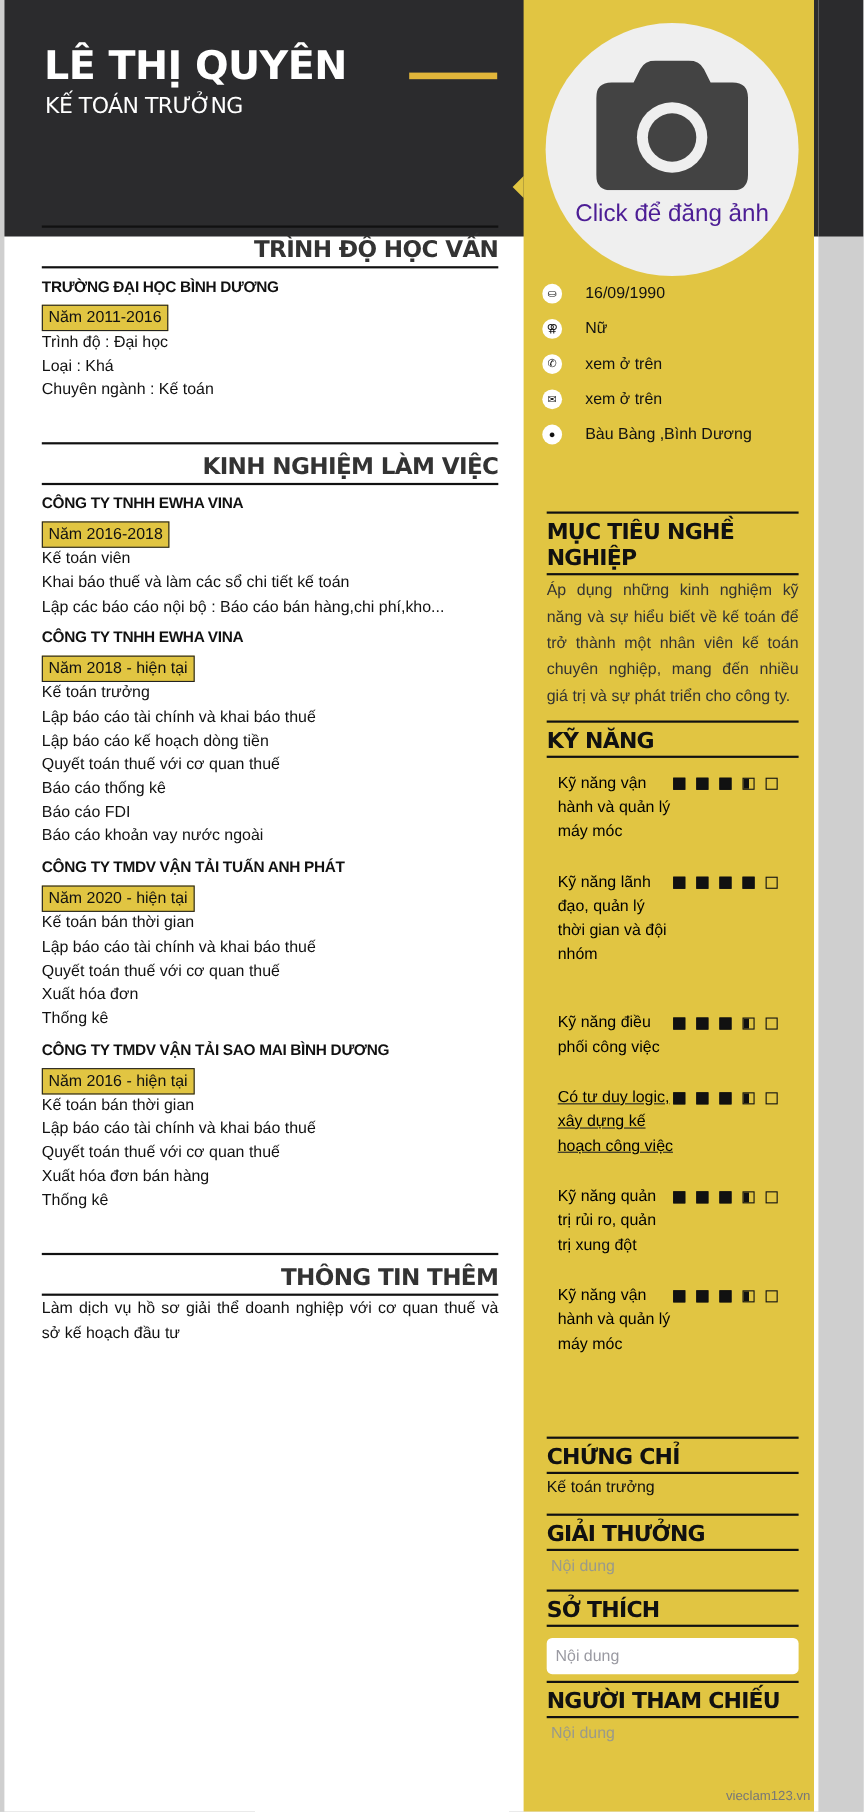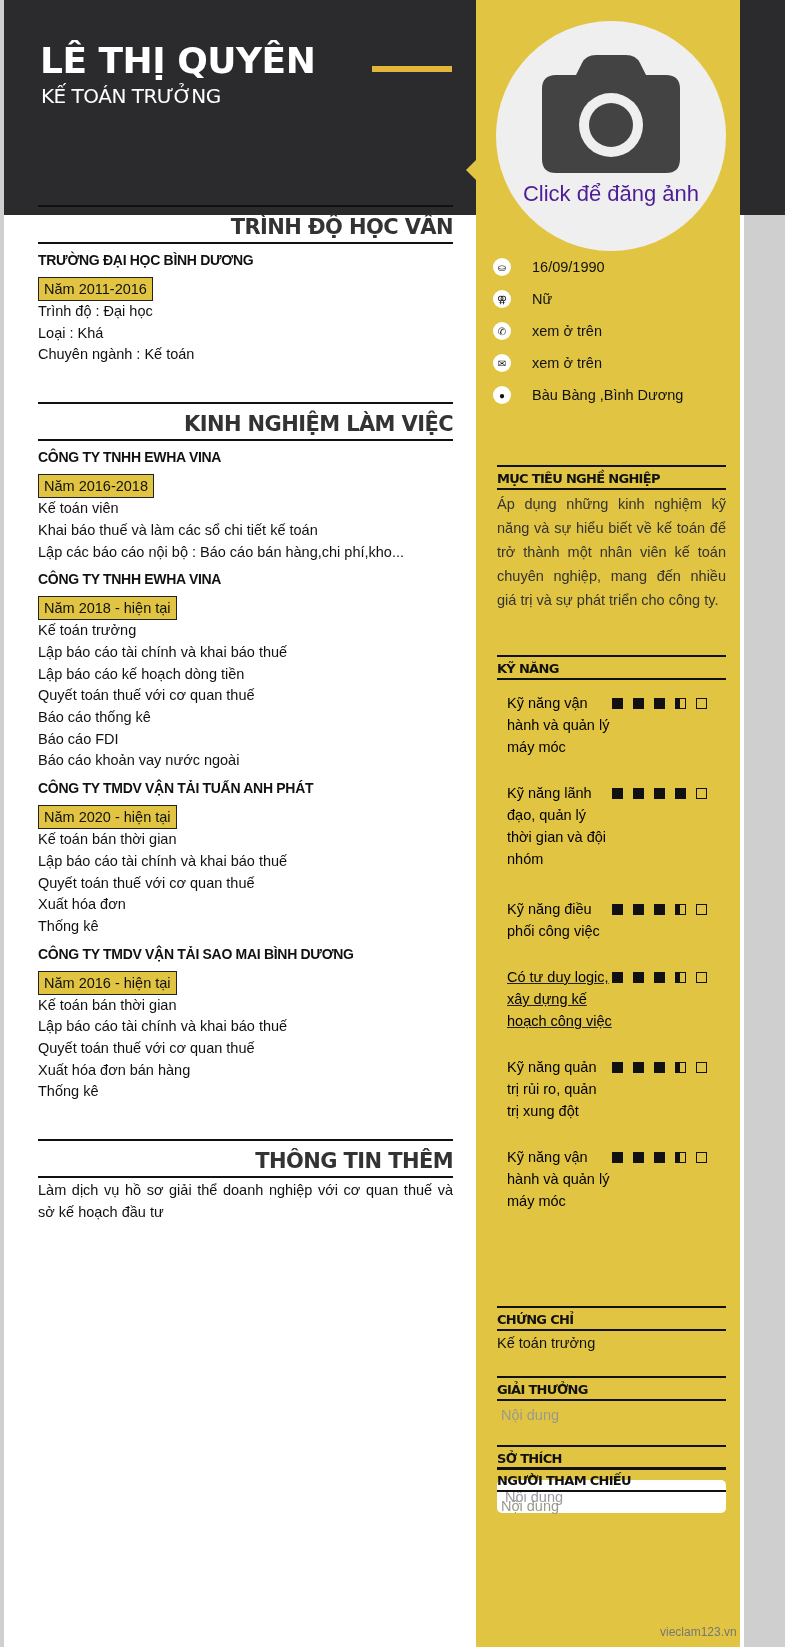--- a/index.html
+++ b/index.html
@@ -19,21 +19,21 @@
 .main{position:absolute;left:38px;top:205px;width:415px}
 .sec-h{border-top:2px solid #111;border-bottom:2px solid #111;text-align:right;font-size:21px;font-family:"DejaVu Sans",sans-serif;font-weight:bold;color:#333;padding:8px 0 3px;letter-spacing:-0.6px}
 .org{text-align:left;font-size:14px;font-weight:bold;color:#111;margin-top:8px;letter-spacing:-0.3px}
 .period{display:inline-block;background:#e1c542;border:1.5px solid #222;font-size:14.5px;padding:3px 5px;margin-top:9px;color:#111}
 .line{font-size:14.5px;line-height:21.7px;color:#111}
 .info{position:absolute;left:493px;width:240px}
 .info-row{display:flex;align-items:center;height:32px}
 .ico{width:18px;height:18px;border-radius:50%;background:#fff;display:flex;align-items:center;justify-content:center;font-size:10px;color:#111;margin-right:21px}
 .info-txt{font-size:14.5px;color:#111}
 .rsec{position:absolute;left:497px;width:229px}
-.rh{border-top:2px solid #111;border-bottom:2px solid #111;font-size:13px;font-weight:bold;font-family:"DejaVu Sans",sans-serif;color:#111;padding:4px 0 2px;letter-spacing:-0.7px}
+.rh{border-top:2px solid #111;border-bottom:2px solid #111;font-size:20px;font-weight:bold;font-family:"DejaVu Sans",sans-serif;color:#111;padding:4px 0 2px;letter-spacing:-0.7px}
 .obj{font-size:14.5px;line-height:24px;color:#333;text-align:justify;margin-top:2px}
 .skill{display:flex;margin-left:10px}
 .skill-name{width:105px;font-size:14.5px;line-height:22px;color:#000000}
 .dots{display:flex;gap:10px;margin-top:6px}
 .sq{width:11px;height:11px;background:#111;border:1.5px solid #111}
 .sq.half{background:linear-gradient(90deg,#111 50%,transparent 50%)}
 .sq.empty{background:transparent}
 .rtxt{font-size:14.5px;color:#111;padding:4px 0}
 .ph{font-size:14.5px;color:#9a9a8a;padding:6px 4px}
 .inp{width:229px;height:33px;border:none;border-radius:5px;background:#fff;font-size:14.5px;padding:0 8px;margin-top:10px;font-family:"Liberation Sans",sans-serif}
@@ -148,21 +148,21 @@
       <div class="skill" style="margin-bottom: 24px;">
         <div class="skill-name">Kỹ năng vận hành và quản lý máy móc</div>
         <div class="dots">
           <span class="sq"></span>
           <span class="sq"></span>
           <span class="sq"></span>
           <span class="sq half"></span>
           <span class="sq empty"></span>
         </div>
       </div>
-      <div class="skill" style="margin-bottom: 28px;">
+      <div class="skill" style="margin-bottom: 40px;">
         <div class="skill-name">Kỹ năng lãnh đạo, quản lý thời gian và đội nhóm</div>
         <div class="dots">
           <span class="sq"></span>
           <span class="sq"></span>
           <span class="sq"></span>
           <span class="sq"></span>
           <span class="sq empty"></span>
         </div>
       </div>
       <div class="skill" style="margin-bottom: 24px;">
@@ -213,17 +213,17 @@
   <div class="rtxt">Kế toán trưởng</div>
 </div>
 <div class="rsec" style="top:1376px">
   <div class="rh">GIẢI THƯỞNG</div>
   <div class="ph">Nội dung</div>
 </div>
 <div class="rsec" style="top:1445px">
   <div class="rh">SỞ THÍCH</div>
   <input class="inp" placeholder="Nội dung" style="">
 </div>
-<div class="rsec" style="top:1467px">
+<div class="rsec" style="top:1528px">
   <div class="rh">NGƯỜI THAM CHIẾU</div>
   <div class="ph">Nội dung</div>
 </div>
 <div class="wm">vieclam123.vn</div>
 
 </body></html>

